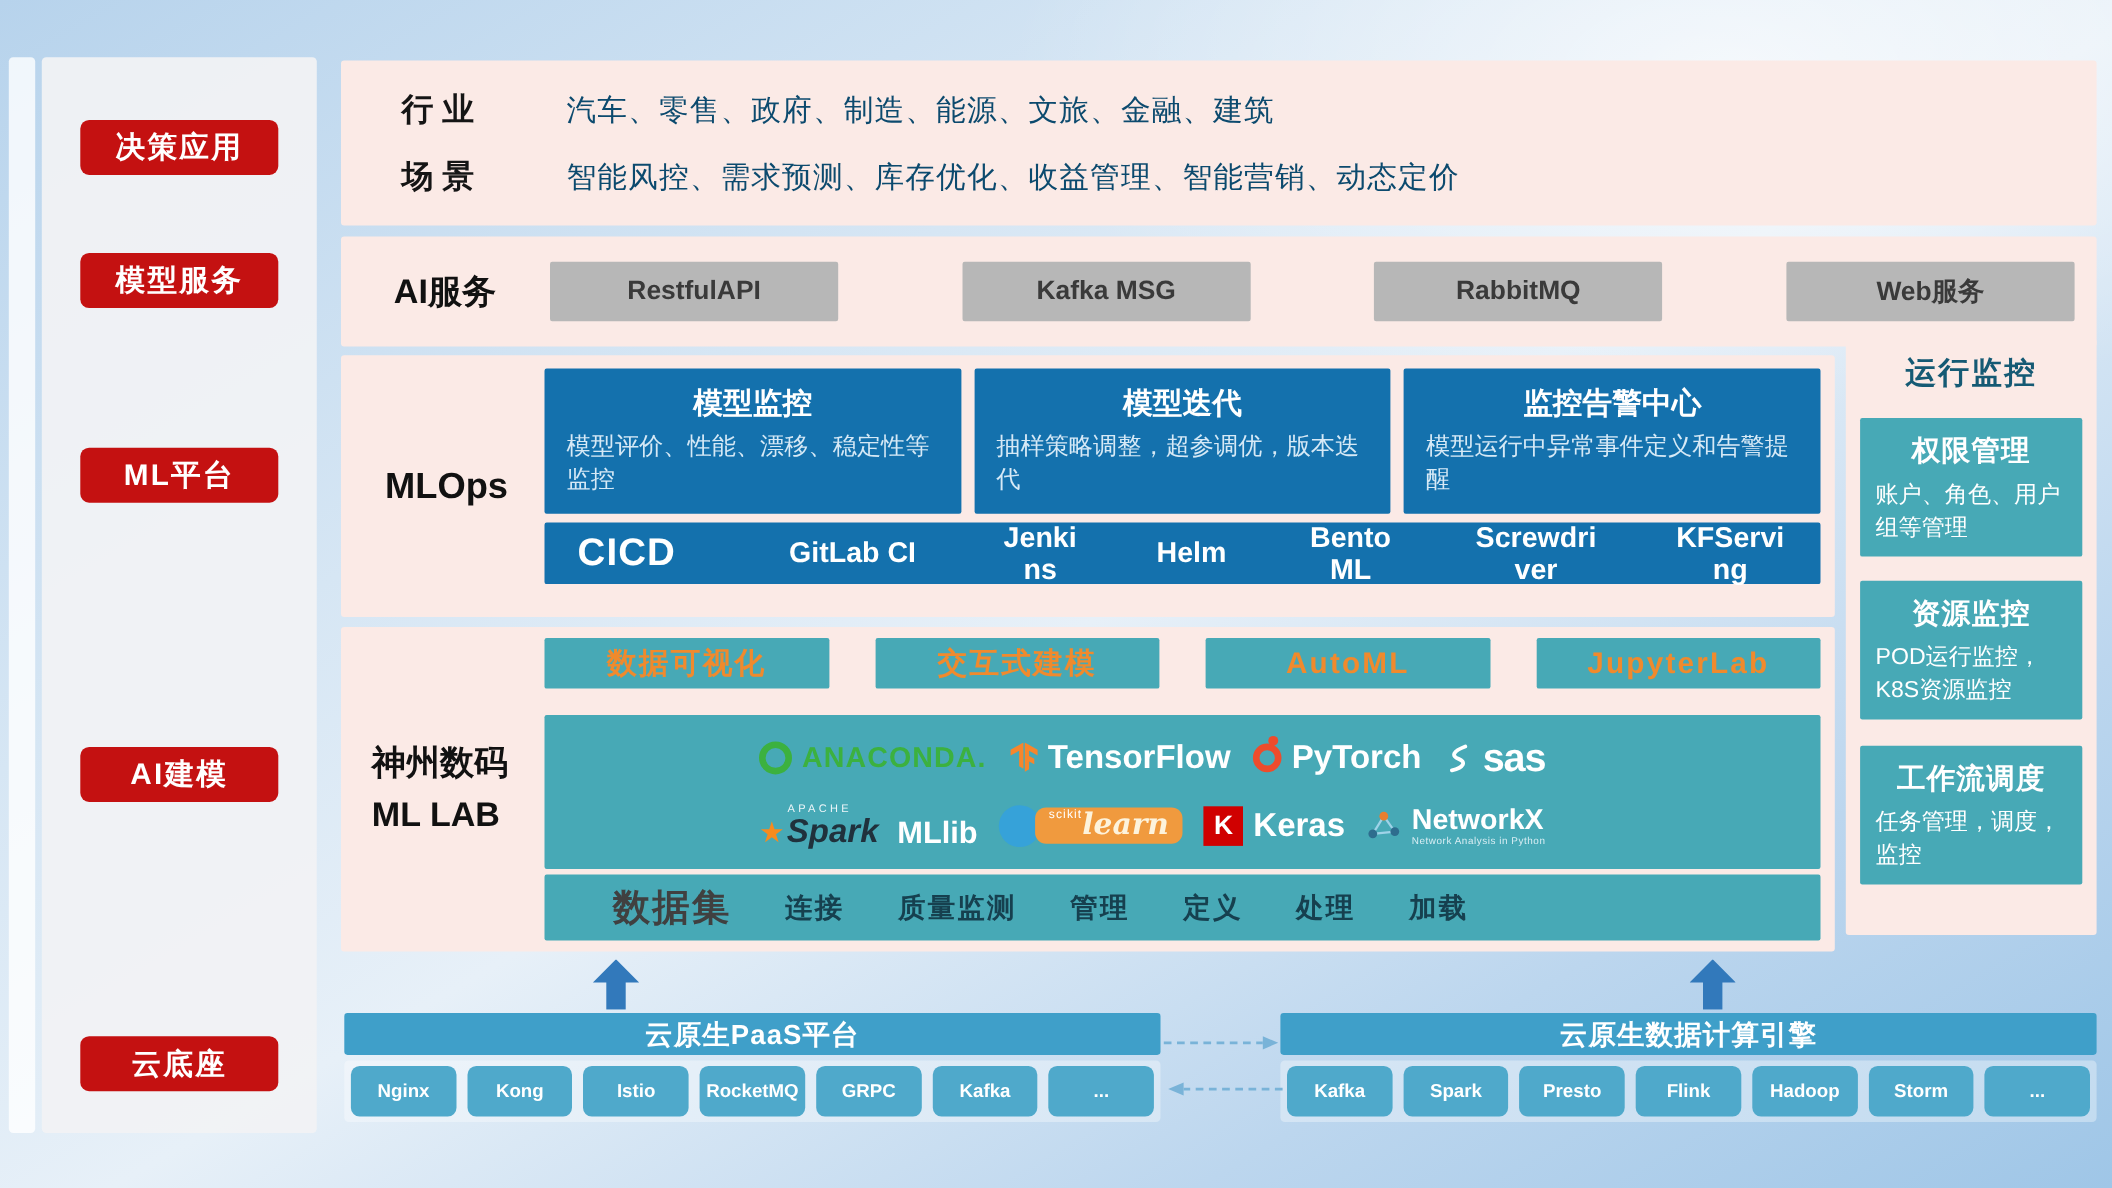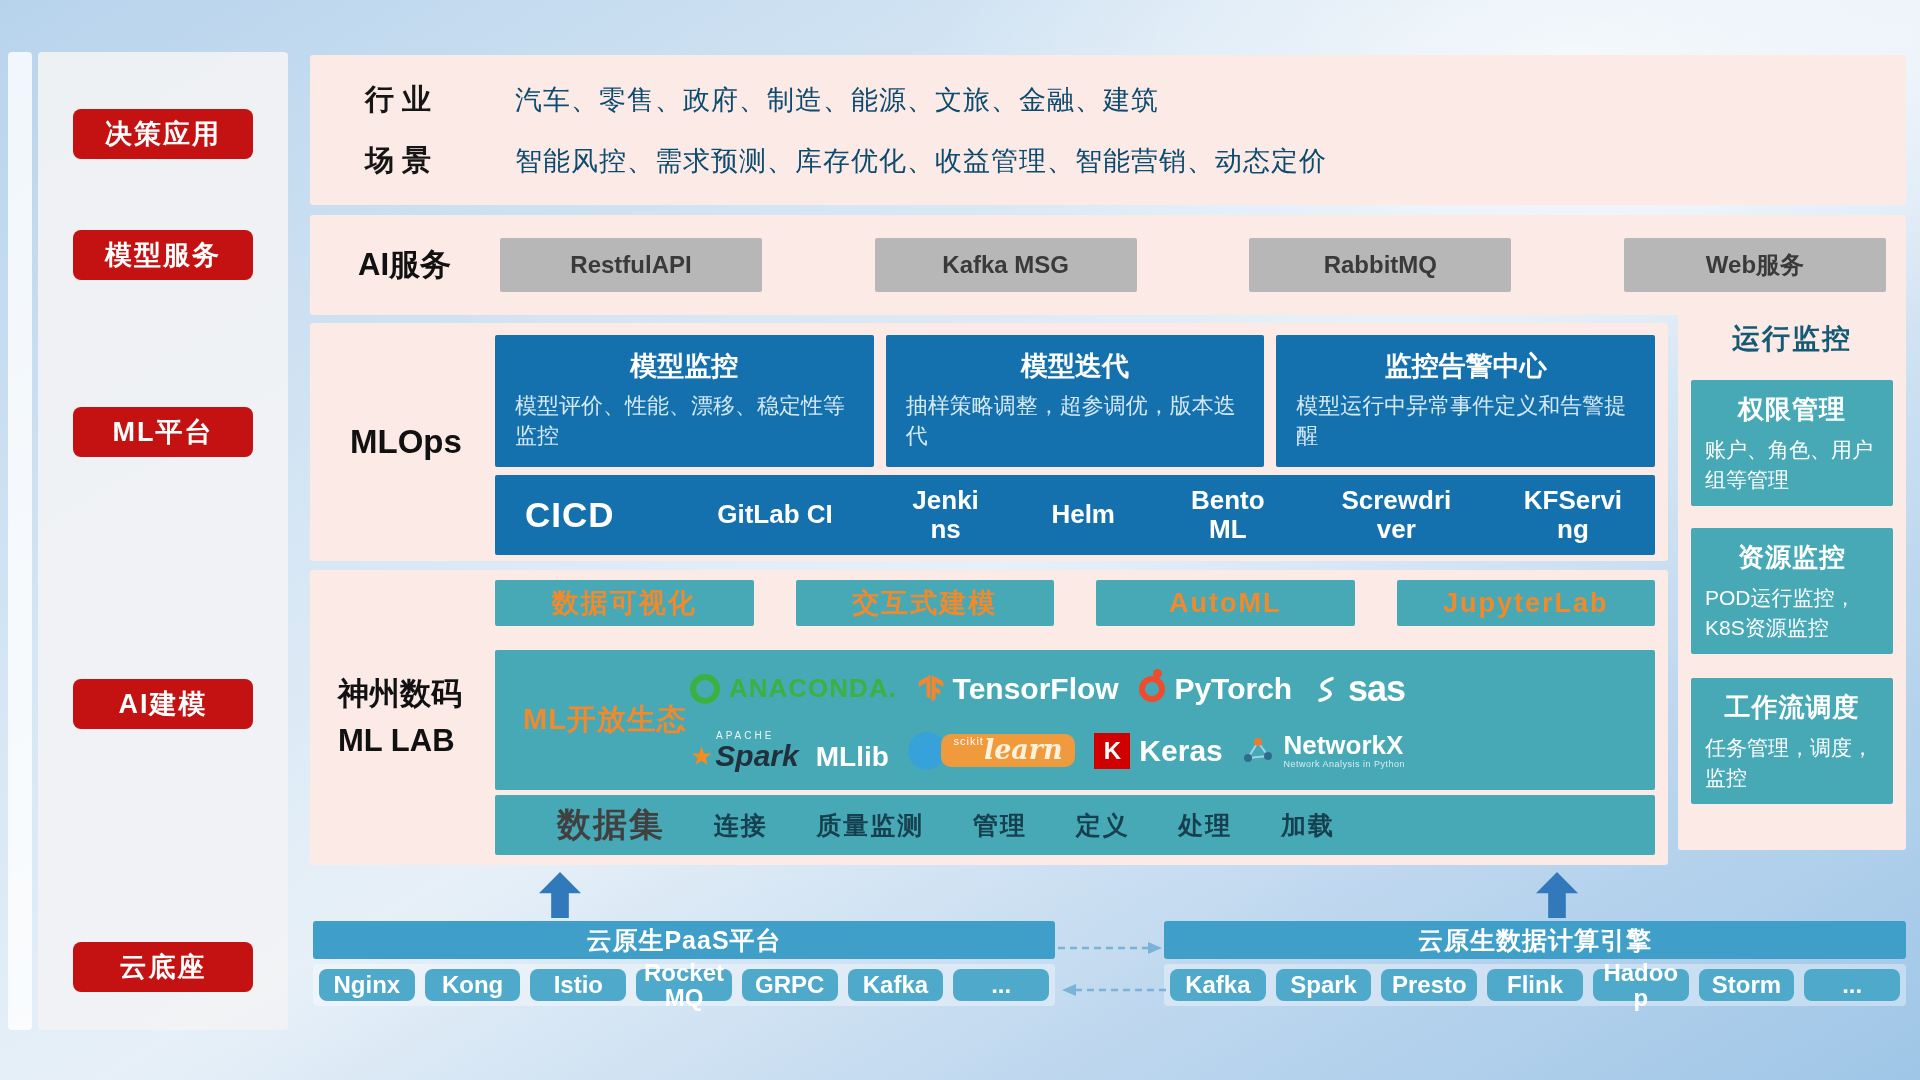--- a/index.html
+++ b/index.html
@@ -31,21 +31,21 @@
   .gray-btn { width:262px; height:54px; background:#b7b7b7; color:#3a3a3a; font-weight:bold;
     font-size:24px; display:flex; align-items:center; justify-content:center; border-radius:2px; }
   
   .mlops { left:310px; top:323px; width:1358px; height:238px; }
   .mlops-label { position:absolute; left:40px; top:0; height:100%; display:flex; align-items:center;
     font-size:33px; font-weight:bold; color:#111; }
   .mlops-cards { position:absolute; left:185px; top:12px; width:1160px; height:132px; display:flex; gap:12px; }
   .blue-card { flex:1; background:#1471ad; border-radius:2px; color:#fff; }
   .bc-title { text-align:center; font-size:27px; font-weight:bold; margin:13px 0 7px; }
   .bc-desc { padding:0 20px; font-size:22px; color:#d6e9f6; line-height:1.35; }
-  .cicd-bar { position:absolute; left:185px; top:152px; width:1160px; height:80px; background:#1471ad;
+  .cicd-bar { position:absolute; left:185px; top:152px; width:1160px; height:56px; background:#1471ad;
     border-radius:2px; display:flex; align-items:center; padding:0 30px; }
   .cicd-label { width:150px; font-size:35px; font-weight:bold; color:#fff; letter-spacing:1px; }
   .cicd-items { flex:1; display:flex; justify-content:space-between; align-items:center; padding-left:30px; }
   .cicd-item { font-weight:bold; color:#fff; font-size:26px; text-align:center; word-break:break-all; line-height:1.12; }
   .cw-gitlab{width:140px}.cw-jenkins{width:74px}.cw-helm{width:74px}.cw-bento{width:88px}.cw-screw{width:122px}.cw-kf{width:104px}
   
   .mllab { left:310px; top:570px; width:1358px; height:295px; }
   .mllab-label { position:absolute; left:28px; top:0; height:100%; width:150px; display:flex;
     flex-direction:column; justify-content:center; font-size:31px; font-weight:bold; color:#111; line-height:1.5; }
   .lab-top { position:absolute; left:185px; top:10px; width:1160px; height:46px; display:flex; gap:42px; }
@@ -97,21 +97,21 @@
   .tc-desc { padding:0 14px; font-size:21px; line-height:1.45; }
   .m1 { top:72px; } .m2 { top:220px; } .m3 { top:370px; }
   
   .up-arrow { position:absolute; top:872px; width:42px; height:46px; background:#3279bb;
     clip-path:polygon(50% 0, 100% 46%, 71% 46%, 71% 100%, 29% 100%, 29% 46%, 0 46%); }
   .bottom-group { position:absolute; width:742px; top:921px; }
   .paas { left:313px; } .engine { left:1164px; }
   .bar-title { height:38px; background:#3f9fc9; border-radius:3px; color:#fff; font-size:25px; font-weight:bold;
     display:flex; align-items:center; justify-content:center; letter-spacing:1px; }
   .chips { margin-top:5px; display:flex; gap:10px; padding:5px 6px; background:rgba(255,255,255,0.35); border-radius:4px; }
-  .chip { flex:1; height:32px; background:#4fa9cb; color:#fff; font-weight:bold; font-size:24px;
+  .chip { flex:1; height:46px; background:#4fa9cb; color:#fff; font-weight:bold; font-size:17px;
     display:flex; align-items:center; justify-content:center; text-align:center; border-radius:8px;
     line-height:1.05; word-break:break-all; padding:0 4px; }
   .dashed-arrows { position:absolute; left:1056px; top:926px; }
 </style>
 </head>
 <body>
 
 <div class="canvas">
 
   <div class="left-strip"></div>
@@ -178,21 +178,20 @@
       <div>神州数码</div>
       <div>ML LAB</div>
     </div>
     <div class="lab-top">
       <div class="teal-btn">数据可视化</div>
       <div class="teal-btn">交互式建模</div>
       <div class="teal-btn">AutoML</div>
       <div class="teal-btn">JupyterLab</div>
     </div>
     <div class="eco">
-      <div class="eco-label">ML开放生态</div>
       <div class="logos">
         <div class="logo-row">
           <div class="logo">
             <span class="ana-icon"></span>
             <span class="ana-text">ANACONDA.</span>
           </div>
           <div class="logo">
             <svg class="tf-icon" viewBox="0 0 24 26">
               <path fill="#f6862c" d="M12.6 0 23.4 6.1v4.9l-7.2-4v4.3l4.4 2.4v4.6l-4.4-2.3v6.5l-3.6 2.1zM11.4 0 .6 6.1v4.9l7.2-4V20l3.6 2.1z"></path>
             </svg>

